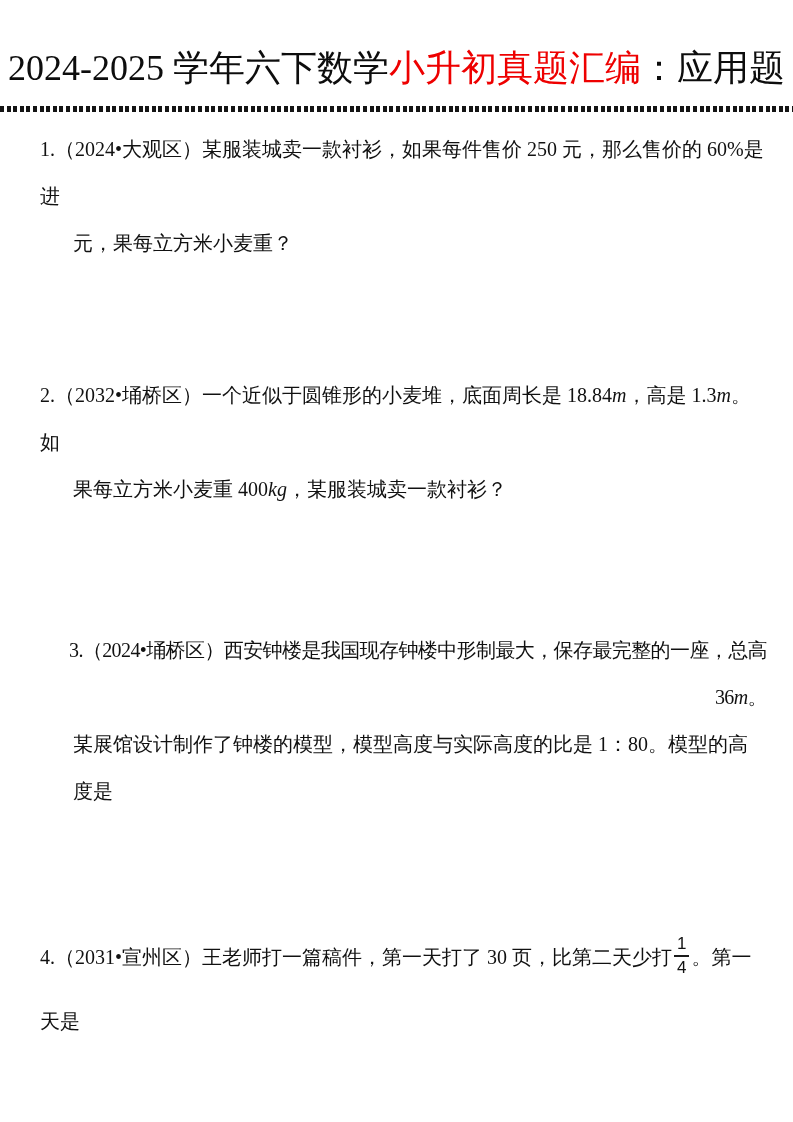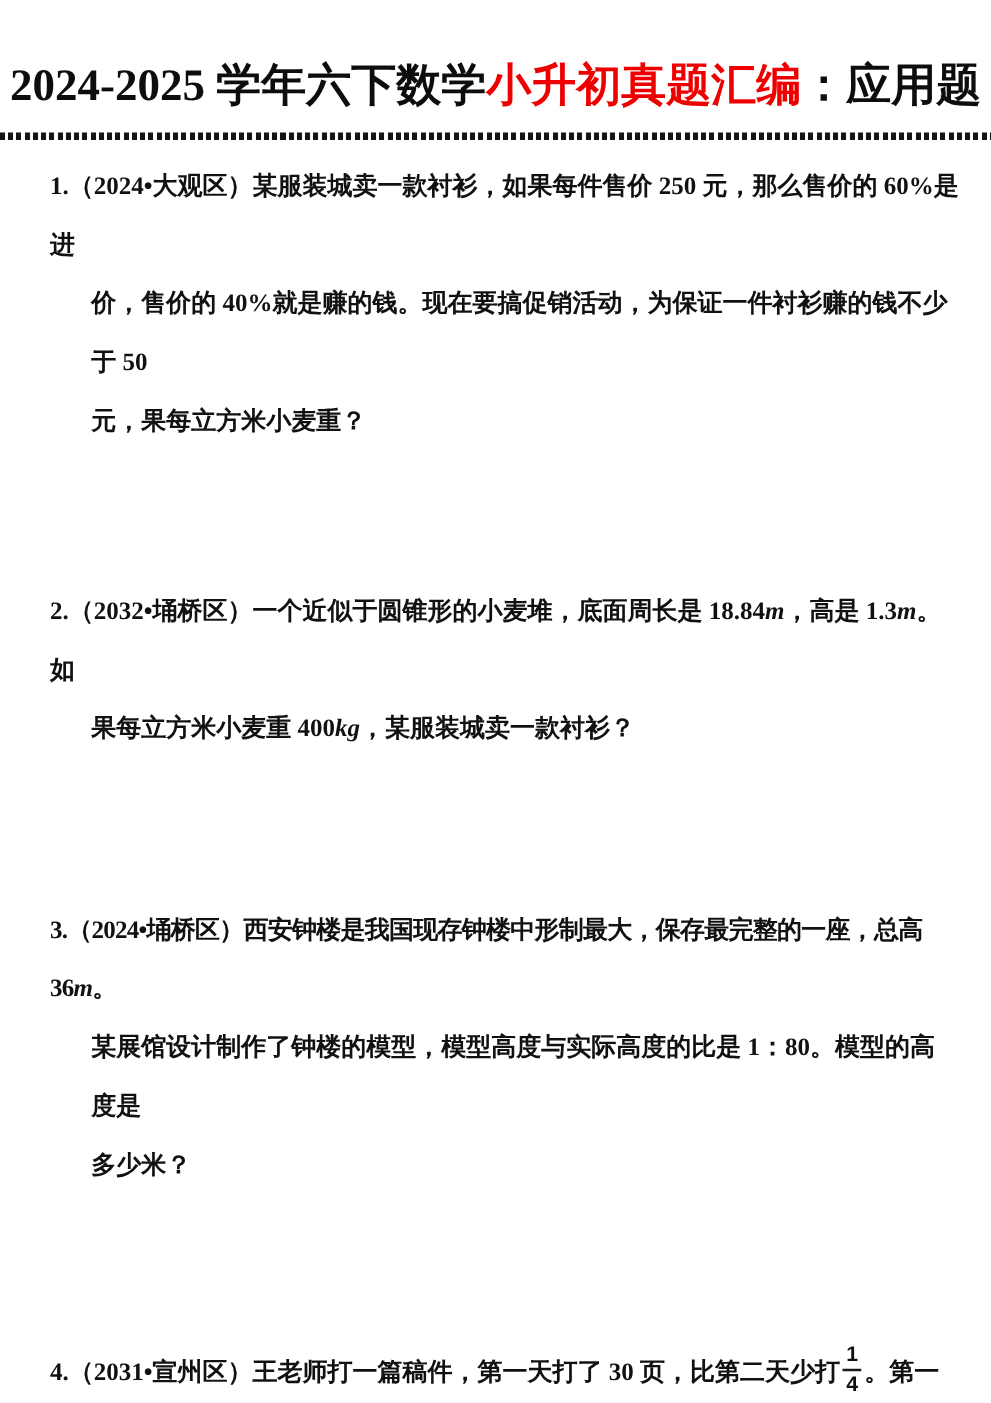--- a/index.html
+++ b/index.html
@@ -14,43 +14,43 @@
     background: #ffffff;
     overflow: hidden;
     color: #111111;
     font-family: "Liberation Serif", "DejaVu Serif", serif;
   }
   .title {
     margin: 0;
     padding-top: 44px;
     text-align: center;
     font-size: 36px;
-    font-weight: bold;
+    font-weight: normal;
     line-height: 1.35;
     white-space: nowrap;
     color: #0d0d0d;
   }
   .title .red { color: #ee0000; }
   .dotted-line {
     margin-top: 13px;
     height: 6px;
     background-image: repeating-linear-gradient(to right, #141414 0 4px, transparent 4px 6.6px);
   }
   .content {
     padding: 14px 26px 0 40px;
     font-size: 20px;
   }
-  .problem { line-height: 47px; font-weight: bold; }
+  .problem { line-height: 47px; }
   .problem .line { display: block; }
   .problem .line.cont { padding-left: 33px; }
   .problem-1 { margin-bottom: 105px; }
   .problem-2 { margin-bottom: 114px; }
   .problem-3 { margin-bottom: 110px; }
   .problem-4 { line-height: 64px; }
-  .line.tight { letter-spacing: -0.6px; }
+  .line.tight { letter-spacing: -0.6px; text-align: right; }
   .unit { font-style: italic; }
   .frac {
     display: inline-block;
     vertical-align: middle;
     text-align: center;
     font-family: "Liberation Sans", "DejaVu Sans", sans-serif;
     font-size: 17px;
     line-height: 1.15;
     margin: 0 2px;
     position: relative;
@@ -72,33 +72,31 @@
 <div class="page">
 
   <h1 class="title"><span>2024-2025 学年六下数学</span><span class="red">小升初真题汇编</span><span>：应用题</span></h1>
 
   <div class="dotted-line"></div>
 
   <div class="content">
 
     <div class="problem problem-1">
       <span class="line">1.（2024•大观区）某服装城卖一款衬衫，如果每件售价 250 元，那么售价的 60%是进</span>
-      <span class="line cont">价，售价的 40%就是赚的钱。现在要搞促销活动，为保证一件衬衫赚的钱不少于 50</span>
       <span class="line cont">元，果每立方米小麦重？</span>
     </div>
 
     <div class="problem problem-2">
       <span class="line"><span>2.（2032•埇桥区）一个近似于圆锥形的小麦堆，底面周长是 18.84</span><span class="unit">m</span><span>，高是 1.3</span><span class="unit">m</span><span>。如</span></span>
       <span class="line cont"><span>果每立方米小麦重 400</span><span class="unit">kg</span><span>，某服装城卖一款衬衫？</span></span>
     </div>
 
     <div class="problem problem-3">
       <span class="line tight"><span>3.（2024•埇桥区）西安钟楼是我国现存钟楼中形制最大，保存最完整的一座，总高 36</span><span class="unit">m</span><span>。</span></span>
       <span class="line cont">某展馆设计制作了钟楼的模型，模型高度与实际高度的比是 1：80。模型的高度是</span>
-      <span class="line cont">多少米？</span>
     </div>
 
     <div class="problem problem-4">
       <span class="line"><span>4.（2031•宣州区）王老师打一篇稿件，第一天打了 30 页，比第二天少打</span><span class="frac"><span class="num">1</span><span class="den">4</span></span><span>。第一天是</span></span>
 
     </div>
 
   </div>
 </div>
 

